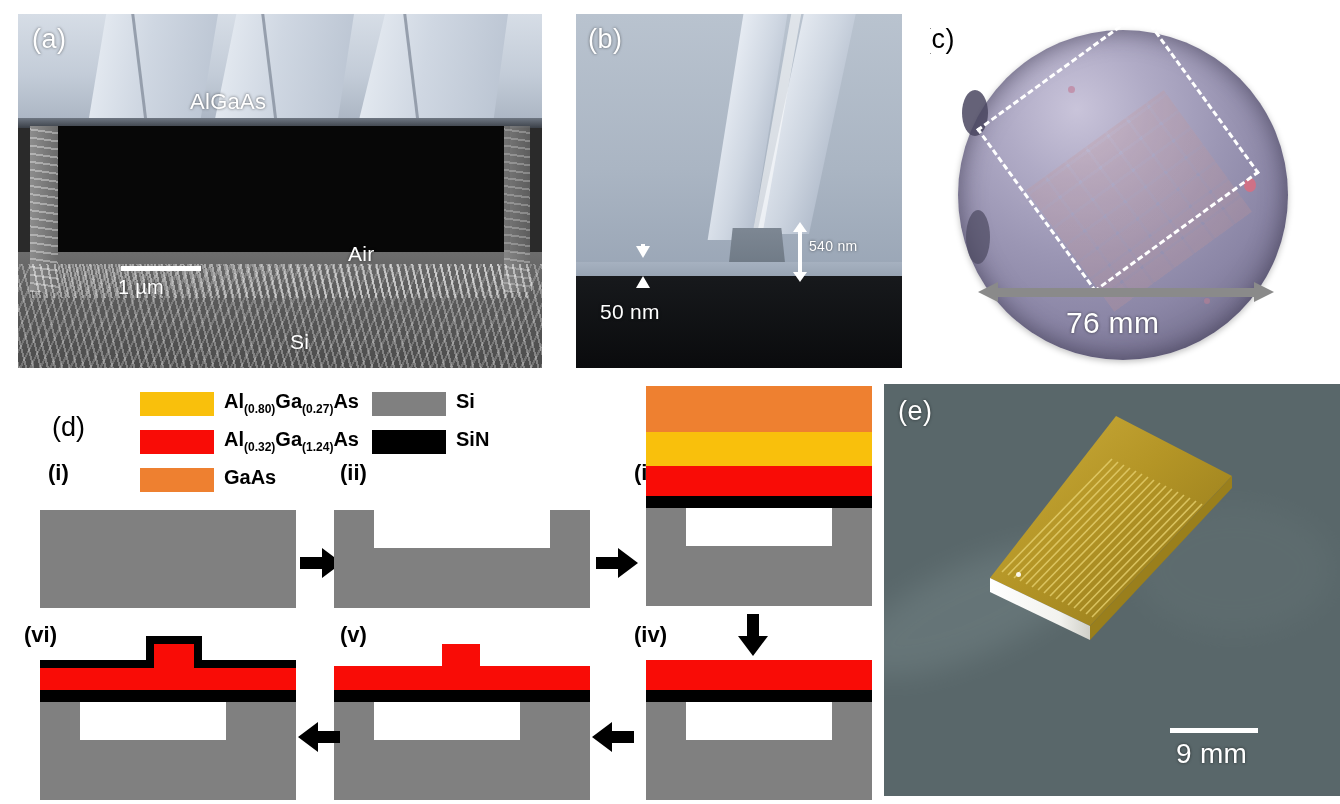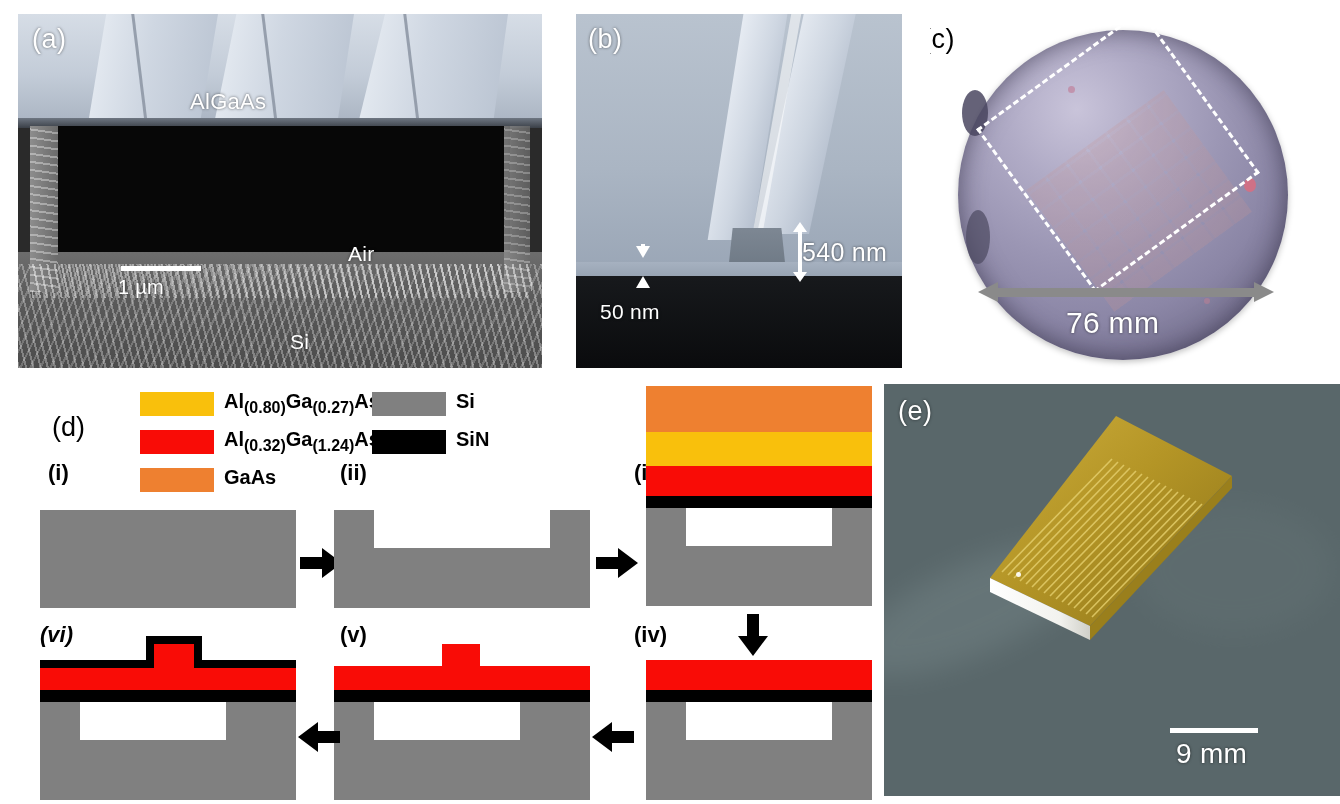--- a/index.html
+++ b/index.html
@@ -67,21 +67,21 @@
   .c-arrow .shaft{position:absolute;left:18px;top:4px;width:260px;height:9px;background:#8a8a8a;}
   .c-arrow .ah{position:absolute;top:-2px;width:0;height:0;
      border-top:10px solid transparent;border-bottom:10px solid transparent;}
 
   
   #panel-d{left:0px;top:378px;width:890px;height:426px;}
   .d-label{position:absolute;font-size:27px;font-weight:700;color:#000;}
   .step-label{position:absolute;font-size:22px;font-weight:700;color:#000;}
   .swatch{position:absolute;height:24px;width:74px;}
   .legend-text{position:absolute;font-size:20px;font-weight:700;color:#000;white-space:nowrap;}
-  .legend-text sub{font-size:16px;font-weight:700;}
+  .legend-text sub{font-size:12px;font-weight:700;}
   .lyr{position:absolute;}
   .fat-arrow{position:absolute;width:42px;height:30px;}
 
   
   #panel-e{left:884px;top:384px;width:456px;height:412px;background:#59676a;}
   .e-bgblur{position:absolute;border-radius:50%;filter:blur(14px);opacity:.25;}
   .chip{position:absolute;left:98px;top:28px;width:268px;height:290px;}
 </style>
 </head>
 <body>
@@ -119,21 +119,21 @@
     <div style="position:absolute;left:196px;top:-6px;width:10px;height:230px;background:#fff;opacity:.55;transform:skewX(-10deg);"></div>
     <div class="b-mesa" style="left:152px;top:214px;width:58px;height:44px;clip-path:polygon(8% 0,92% 0,100% 100%,0 100%);"></div>
     <div class="b-film" style="top:248px;height:14px;"></div>
     <div class="b-sub" style="height:92px;"></div>
 
     <div class="plabel white" style="left:12px;top:10px;">(b)</div>
 
     <div class="arrowline" style="left:222px;top:216px;height:44px;"></div>
     <div class="arrowhead" style="left:217px;top:208px;border-bottom:10px solid #fff;"></div>
     <div class="arrowhead" style="left:217px;top:258px;border-top:10px solid #fff;"></div>
-    <div class="sem-text" style="left:226px;top:224px;font-size:25px;">540 nm</div>
+    <div class="sem-text" style="left:233px;top:224px;font-size:14px;">540 nm</div>
 
     <div class="arrowhead" style="left:60px;top:232px;border-top:12px solid #fff;"></div>
     <div class="arrowline" style="left:65px;top:230px;height:6px;"></div>
     <div class="arrowhead" style="left:60px;top:262px;border-bottom:12px solid #fff;"></div>
     <div class="sem-text" style="left:24px;top:286px;font-size:21px;">50 nm</div>
   </div>
 
   <div class="panel" id="panel-c">
     <div class="wafer">
       <div class="wafer-dies"></div>
@@ -221,21 +221,21 @@
       <div class="lyr" style="left:442px;top:266px;width:38px;height:22px;background:#F90C06;"></div>
       <div class="lyr" style="left:334px;top:288px;width:256px;height:24px;background:#F90C06;"></div>
       <div class="lyr" style="left:334px;top:312px;width:256px;height:12px;background:#000000;"></div>
       <div class="lyr" style="left:334px;top:324px;width:256px;height:98px;background:#808080;"></div>
       <div class="lyr" style="left:374px;top:324px;width:146px;height:38px;background:#ffffff;"></div>
     </div>
     <svg class="fat-arrow" style="left:298px;top:344px;" viewBox="0 0 42 30">
       <path d="M42 9 H20 V0 L0 15 L20 30 V21 H42 Z" fill="#000"></path>
     </svg>
 
-    <div class="step-label" style="left:40px;top:244px;font-style:italic;">(vi)</div>
+    <div class="step-label" style="left:24px;top:244px;">(vi)</div>
     <div>
       <div class="lyr" style="left:40px;top:282px;width:256px;height:30px;background:#000000;"></div>
       <div class="lyr" style="left:146px;top:258px;width:56px;height:32px;background:#000000;"></div>
       <div class="lyr" style="left:154px;top:266px;width:40px;height:24px;background:#F90C06;"></div>
       <div class="lyr" style="left:40px;top:290px;width:256px;height:22px;background:#F90C06;"></div>
       <div class="lyr" style="left:40px;top:312px;width:256px;height:12px;background:#000000;"></div>
       <div class="lyr" style="left:40px;top:324px;width:256px;height:98px;background:#808080;"></div>
       <div class="lyr" style="left:80px;top:324px;width:146px;height:38px;background:#ffffff;"></div>
     </div>
   </div>

